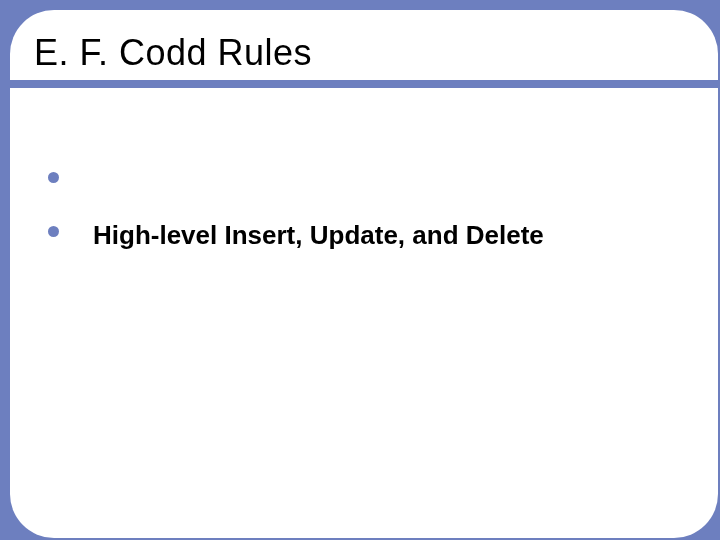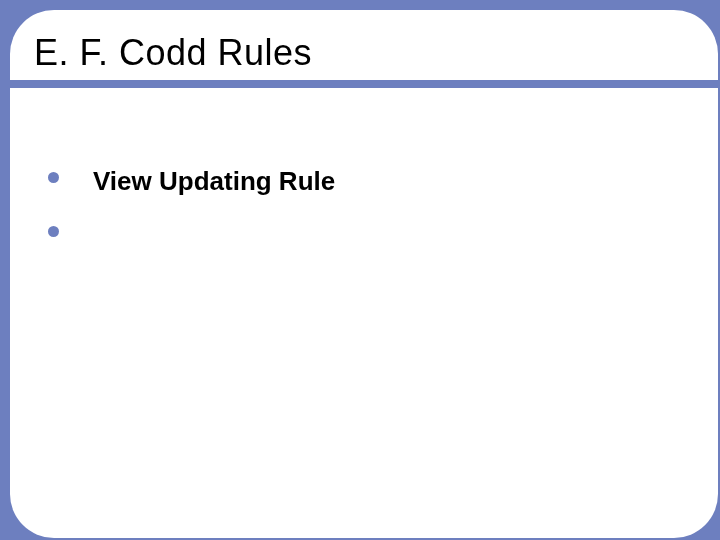--- a/index.html
+++ b/index.html
@@ -71,24 +71,24 @@
   <div class="title">E. F. Codd Rules</div>
 </div>
 
 <div class="hr-line"></div>
 
 <div class="content">
 
   <div class="li">
     <span class="bullet"></span>
     <div class="li-body">
-      <span class="rule-title">View Updating Rule</span><br>
+      <br>
     </div>
   </div>
 
   <div class="li">
     <span class="bullet"></span>
     <div class="li-body">
-      <br>
+      <span class="rule-title">High-level Insert, Update, and Delete</span><br>
     </div>
   </div>
 
 </div>
 
 </body></html>

